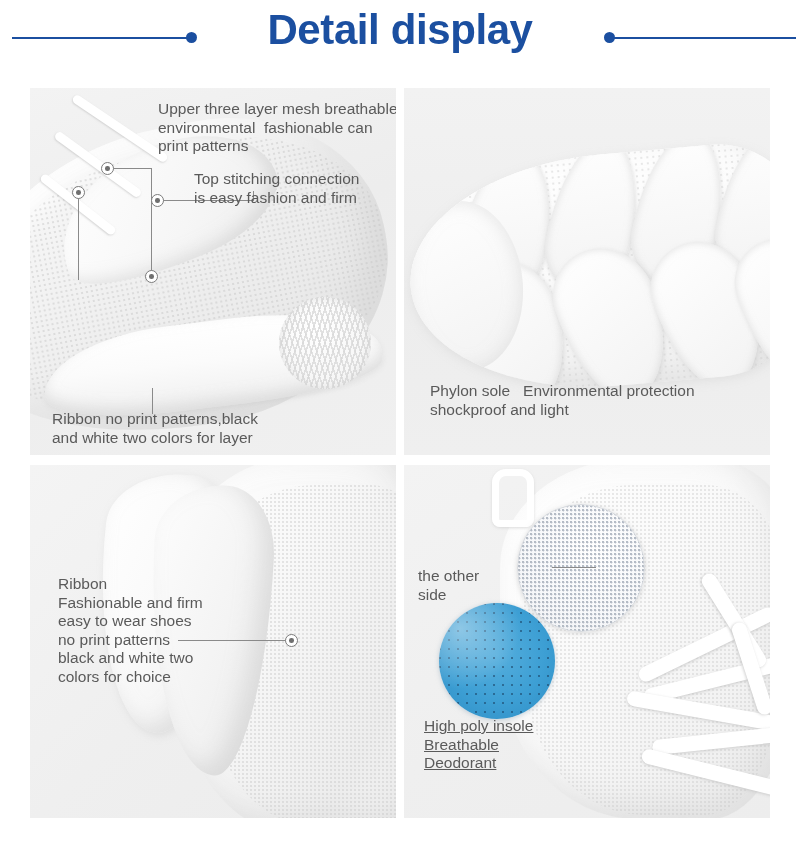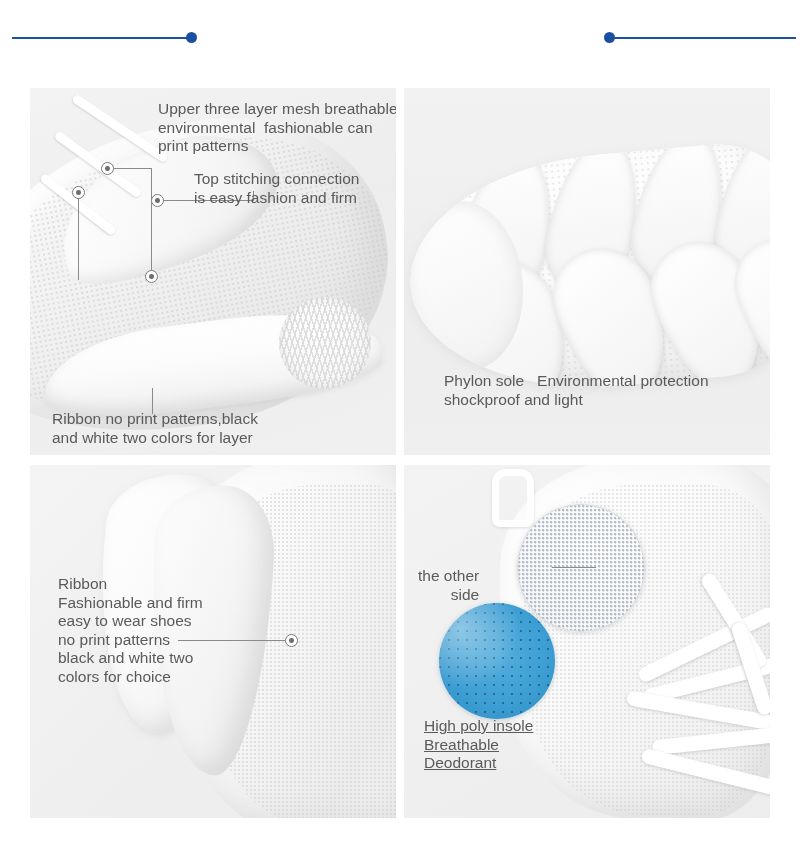--- a/index.html
+++ b/index.html
@@ -321,20 +321,21 @@
   }
   .lead.h { height: 1.3px; }
   .lead.v { width: 1.3px; }
 </style>
 </head>
 <body>
 
 <div class="header">
   <div class="hdr-rule left"></div>
   <div class="hdr-dot  left"></div>
+  <div class="hdr-title">Detail display</div>
   <div class="hdr-dot  right"></div>
   <div class="hdr-rule right"></div>
 </div>
 
 <div class="grid">
 
   <div class="panel">
     <div class="photo">
       <div class="p1-bg"></div>
       <div class="p1-upper"></div>
@@ -379,21 +380,21 @@
         <div class="tread" style="left:146px; top:-18px; width:84px;  height:158px; border-radius:52% 48% 46% 54% / 70% 62% 38% 30%; transform:rotate(16deg);"></div>
         <div class="tread" style="left:232px; top:-16px; width:84px;  height:154px; border-radius:52% 48% 46% 54% / 70% 62% 38% 30%; transform:rotate(16deg);"></div>
         <div class="tread" style="left:316px; top:-10px; width:82px;  height:150px; border-radius:52% 48% 46% 54% / 70% 62% 38% 30%; transform:rotate(16deg);"></div>
         <div class="tread" style="left:44px;  top:96px;  width:104px; height:150px; border-radius:48% 52% 54% 46% / 30% 38% 62% 70%; transform:rotate(-14deg);"></div>
         <div class="tread" style="left:148px; top:92px;  width:100px; height:156px; border-radius:48% 52% 54% 46% / 30% 38% 62% 70%; transform:rotate(-14deg);"></div>
         <div class="tread" style="left:246px; top:94px;  width:98px;  height:152px; border-radius:48% 52% 54% 46% / 30% 38% 62% 70%; transform:rotate(-14deg);"></div>
         <div class="tread" style="left:330px; top:98px;  width:92px;  height:148px; border-radius:48% 52% 54% 46% / 30% 38% 62% 70%; transform:rotate(-14deg);"></div>
         <div class="tread" style="left:-6px;  top:34px;  width:118px; height:170px; border-radius:50%; box-shadow:inset 0 0 18px rgba(205,205,205,.55);"></div>
       </div>
     </div>
-    <div class="txt" style="left:26px; top:284px;margin-left:14px;">Phylon sole   Environmental protection
+    <div class="txt" style="left:26px; top:294px;">Phylon sole   Environmental protection
 shockproof and light</div>
   </div>
 
   <div class="panel">
     <div class="photo">
       <div class="p3-bg"></div>
       <div class="p3-body"></div>
       <div class="p3-meshtex"></div>
       <div class="p3-tongue"></div>
       <div class="p3-tongue2"></div>
@@ -422,20 +423,20 @@
       <div class="lace" style="left:248px; top:268px; width:140px; height:15px; transform:rotate(-6deg);"></div>
       <div class="lace" style="left:236px; top:300px; width:146px; height:15px; transform:rotate(14deg);"></div>
       <div class="lace" style="left:276px; top:148px; width:108px; height:15px; transform:rotate(58deg);"></div>
       <div class="lace" style="left:300px; top:196px; width:96px;  height:15px; transform:rotate(72deg);"></div>
     </div>
 
     <div class="mesh-circle"></div>
     <div class="lead h" style="left:148px; top:102px; width:44px;"></div>
     <div class="insole-circle"></div>
 
-    <div class="txt" style="left:14px; top:102px;text-align:right;">the other
+    <div class="txt" style="left:14px; top:102px;">the other
 side</div>
     <div class="txt" style="left:20px; top:252px;text-decoration:underline;">High poly insole
 Breathable
 Deodorant</div>
   </div>
 
 </div>
 
 </body></html>

